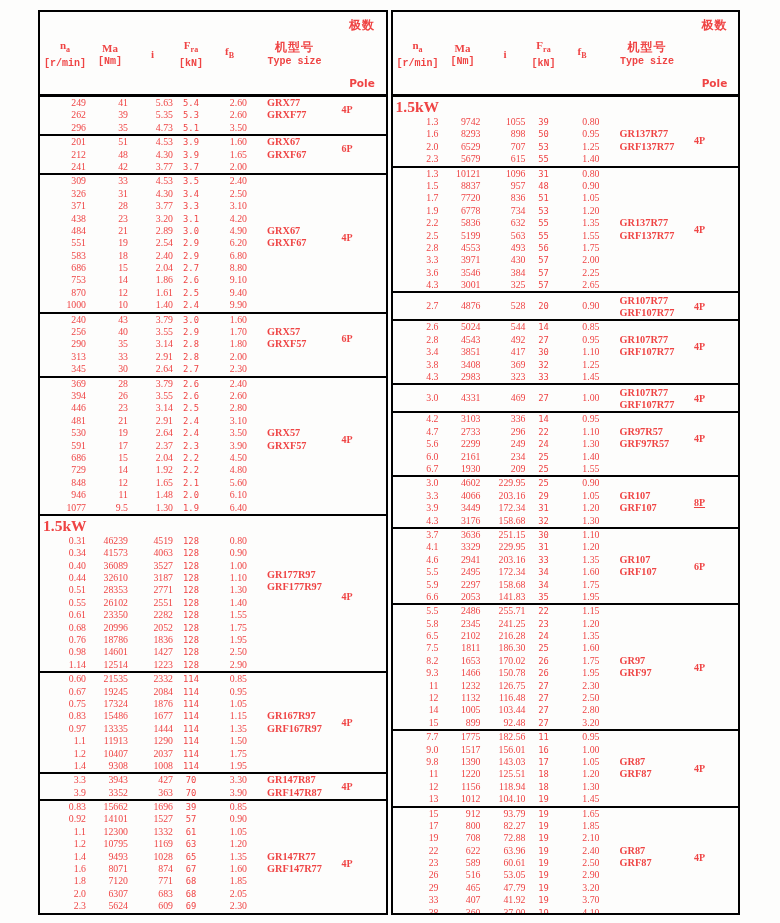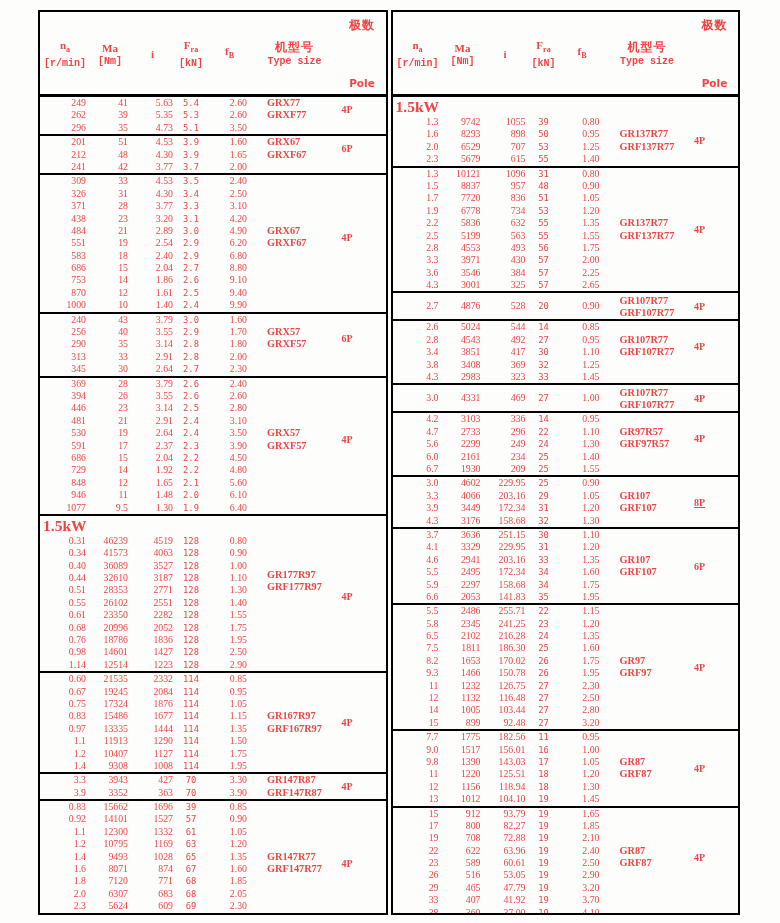--- a/index.html
+++ b/index.html
@@ -465,21 +465,21 @@
             <div class="row">
               <div class="cell c-na">1.1</div>
               <div class="cell c-ma">11913</div>
               <div class="cell c-i">1290</div>
               <div class="cell c-fra">114</div>
               <div class="cell c-fb">1.50</div>
             </div>
             <div class="row">
               <div class="cell c-na">1.2</div>
               <div class="cell c-ma">10407</div>
-              <div class="cell c-i">1127</div>
+              <div class="cell c-i">2037</div>
               <div class="cell c-fra">114</div>
               <div class="cell c-fb">1.75</div>
             </div>
             <div class="row">
               <div class="cell c-na">1.4</div>
               <div class="cell c-ma">9308</div>
               <div class="cell c-i">1008</div>
               <div class="cell c-fra">114</div>
               <div class="cell c-fb">1.95</div>
             </div>

